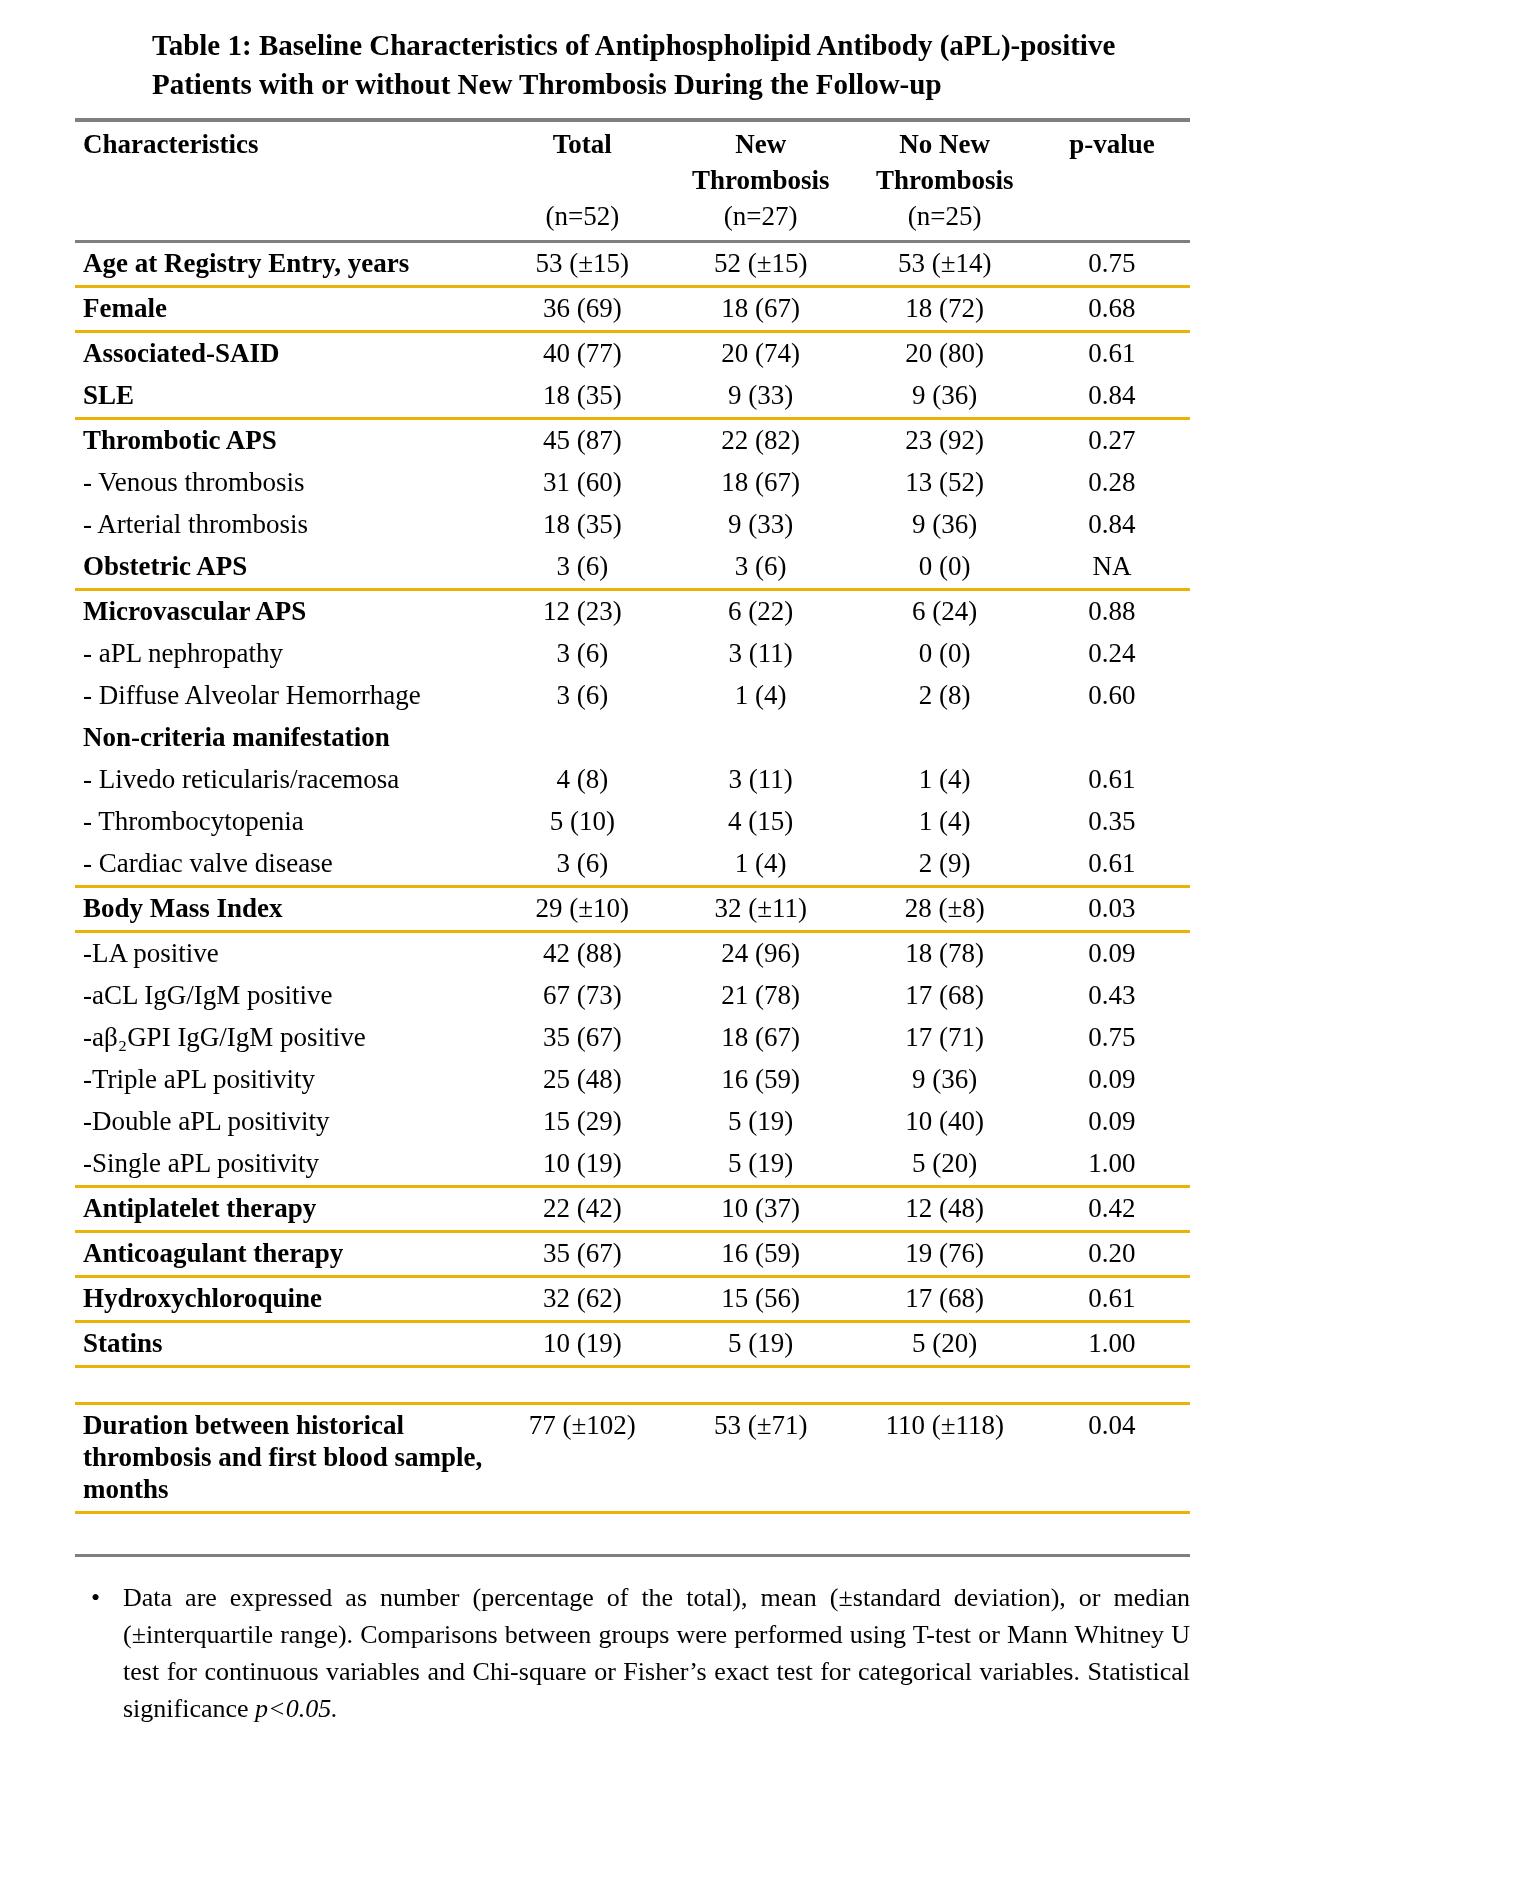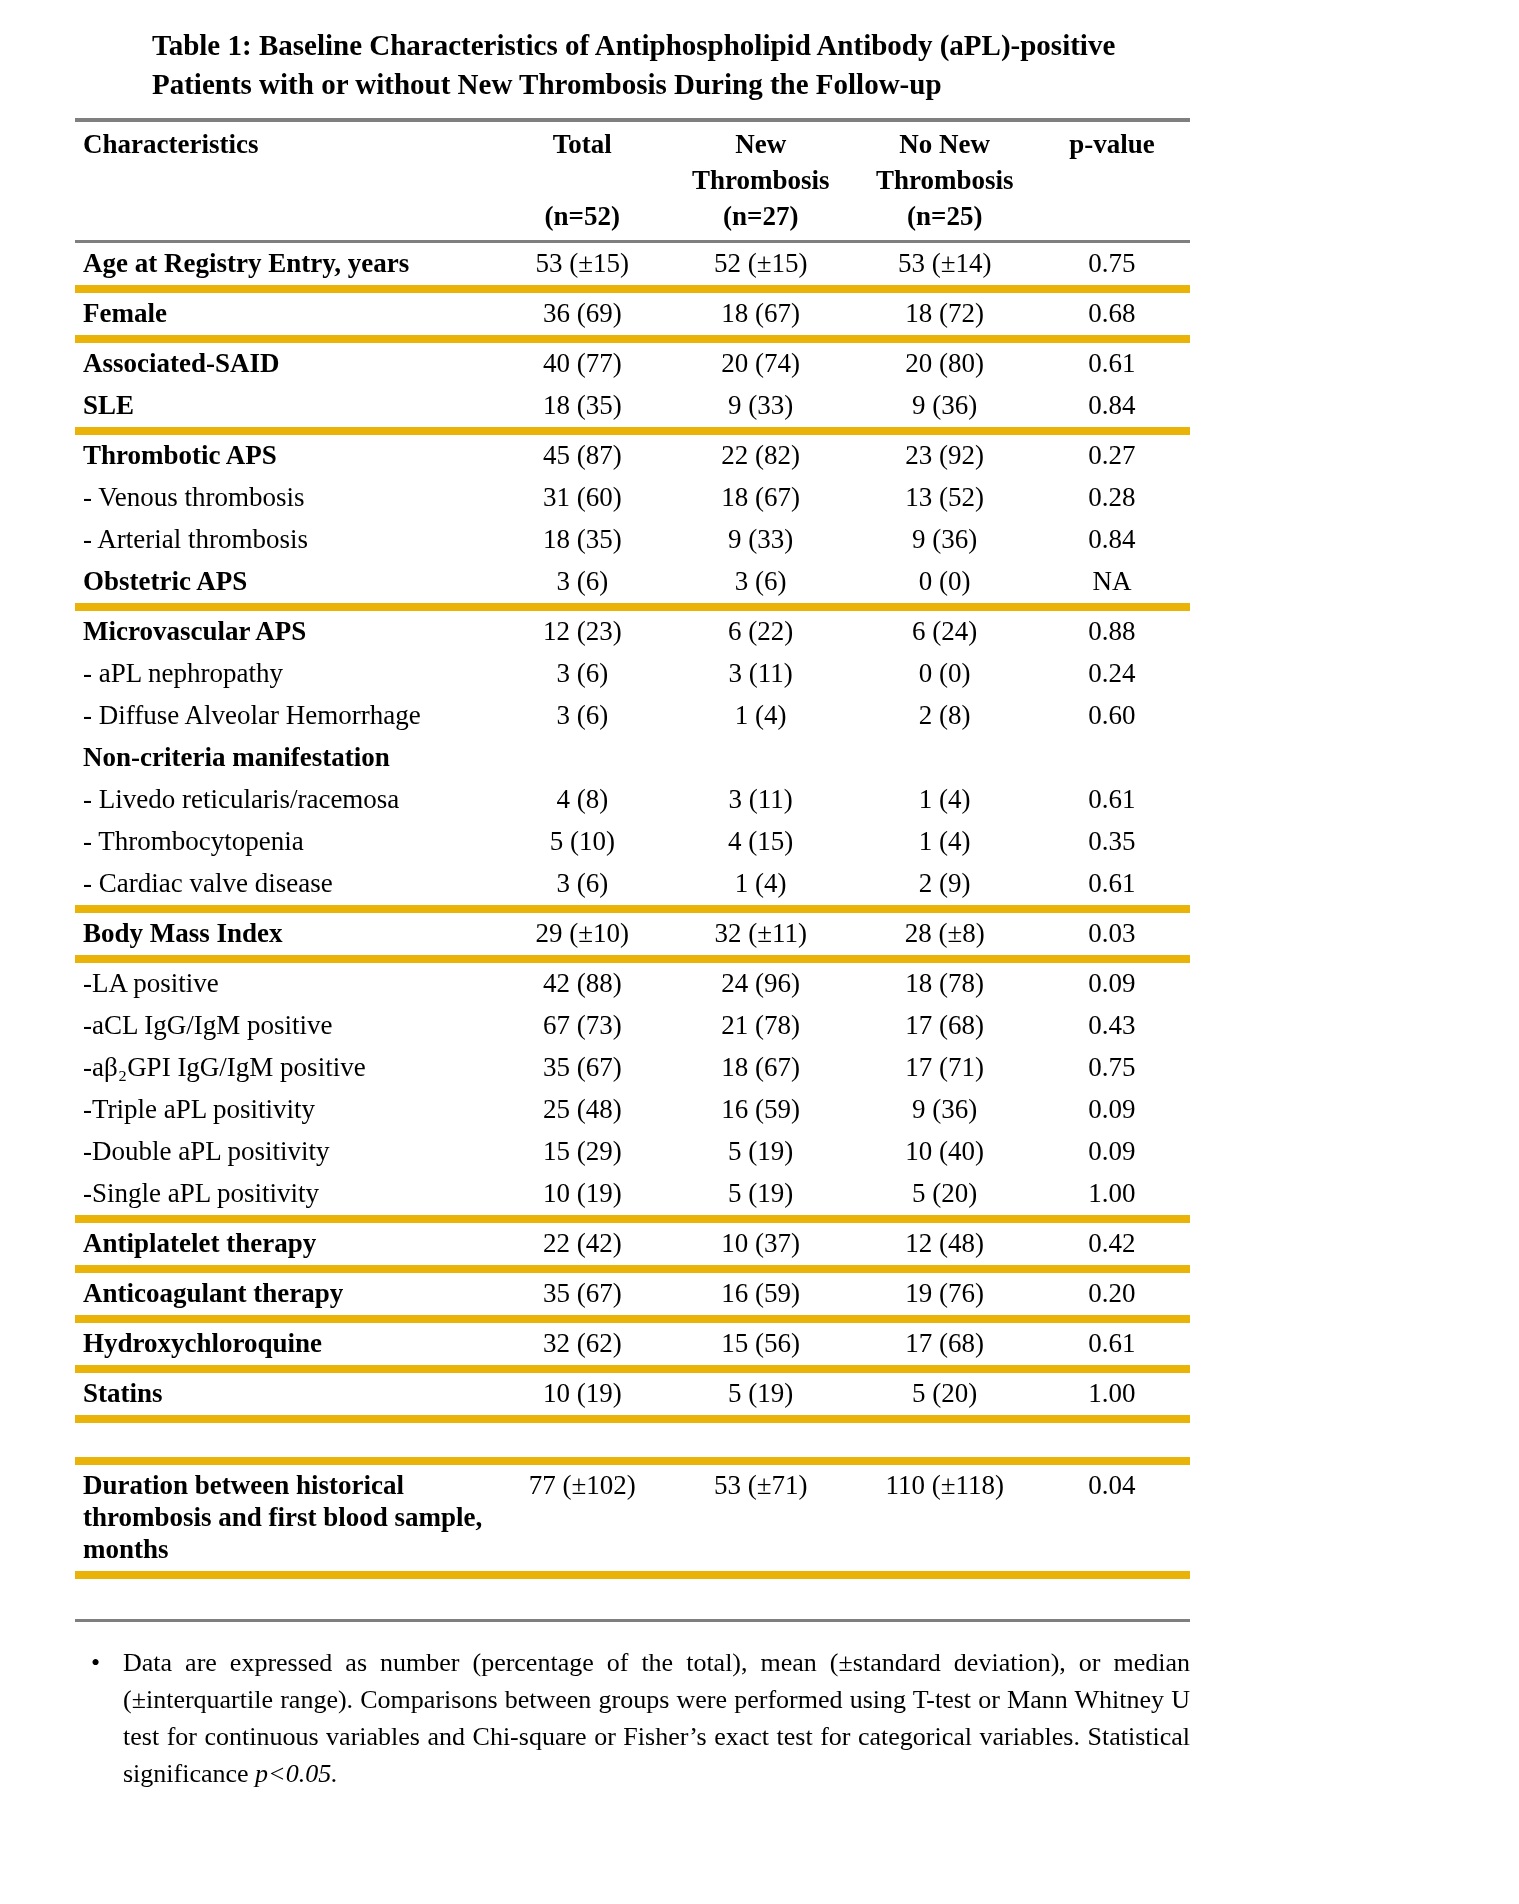--- a/index.html
+++ b/index.html
@@ -39,24 +39,24 @@
   th, td {
     vertical-align: top;
     padding: 4px 0 6px 0;
     font-weight: normal;
     line-height: 32px;
   }
   th { font-weight: bold; }
   .c-label { text-align: left; padding-left: 8px; }
   .c-val   { text-align: center; }
   .hname   { min-height: 72px; line-height: 36px; }
-  .hcount  { line-height: 36px; font-weight: bold; }
+  .hcount  { line-height: 36px; font-weight: normal; }
   thead th { text-align: center; }
   thead th.c-label { text-align: left; }
-  tr.rule { border-bottom: 8px solid #eab308; }
+  tr.rule { border-bottom: 3px solid #eab308; }
   tr.b .c-label { font-weight: bold; }
   tr.spacer td { height: 34px; padding: 0; }
   .footnotes {
     margin-left: 75px;
     width: 1115px;
     border-top: 3px solid #7f7f7f;
     margin-top: 40px;
     padding-top: 22px;
     font-size: 26px;
   }

